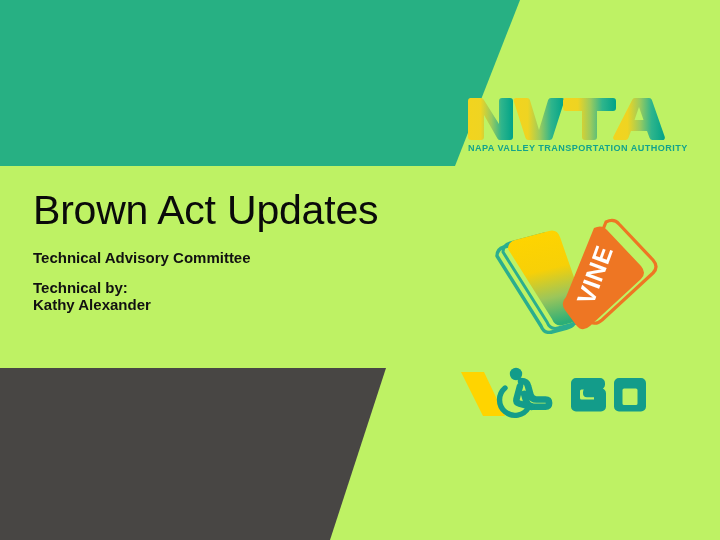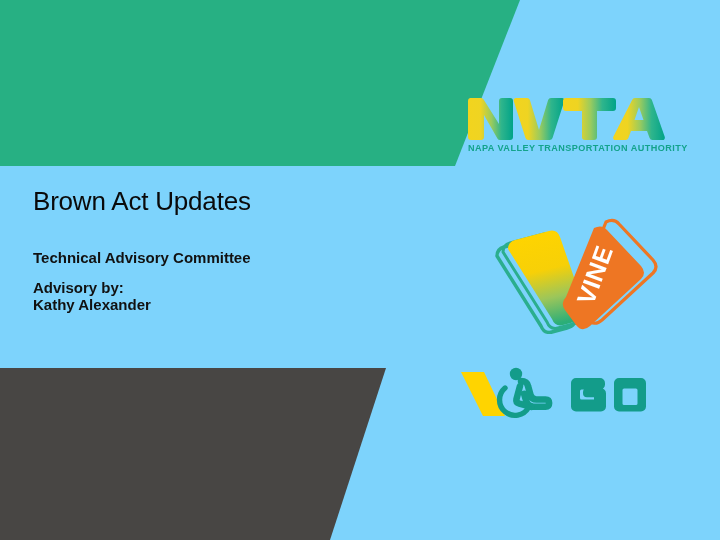--- a/index.html
+++ b/index.html
@@ -5,41 +5,41 @@
   * { margin:0; padding:0; box-sizing:border-box; }
   html, body {
     width:720px; height:540px;
     background:#ffffff;
     font-family:"Liberation Sans", sans-serif;
     overflow:hidden;
   }
   #slide {
     position:relative;
     width:720px; height:540px;
-    background:#7dd3fc;
+    background:#bef264;
   }
 
   
   .shape-green {
     position:absolute; left:0; top:0;
     width:525px; height:166px;
     background:#27b083;
     clip-path: polygon(0 0, 520px 0, 455px 166px, 0 166px);
   }
   .shape-dark {
     position:absolute; left:0; top:368px;
     width:390px; height:172px;
     background:#484644;
     clip-path: polygon(0 0, 386px 0, 330px 172px, 0 172px);
   }
 
   
   .title {
     position:absolute; left:33px; top:186px;
-    font-size:26px; font-weight:400; color:#0a0a0a;
+    font-size:41px; font-weight:400; color:#0a0a0a;
     letter-spacing:-0.2px; line-height:1.2;
     white-space:nowrap;
   }
   .subblock {
     position:absolute; left:33px; top:250px;
     font-size:15px; font-weight:bold; color:#111111;
     line-height:16.8px;
   }
   .subblock .gap { height:13px; }
 
@@ -146,17 +146,17 @@
                  M164.5 26 v13.5 a1.6 1.6 0 0 0 1.6 1.6 h11.8 a1.6 1.6 0 0 0 1.6-1.6 V26 a1.6 1.6 0 0 0-1.6-1.6 h-11.8 a1.6 1.6 0 0 0-1.6 1.6 Z"></path>
       </g>
     </svg>
   </div>
 
   <div class="title">Brown Act Updates</div>
 
   <div class="subblock">
     <div>Technical Advisory Committee</div>
     <div class="gap"></div>
-    <div>Advisory by:</div>
+    <div>Technical by:</div>
     <div>Kathy Alexander</div>
   </div>
 
 </div>
 
 </body></html>

